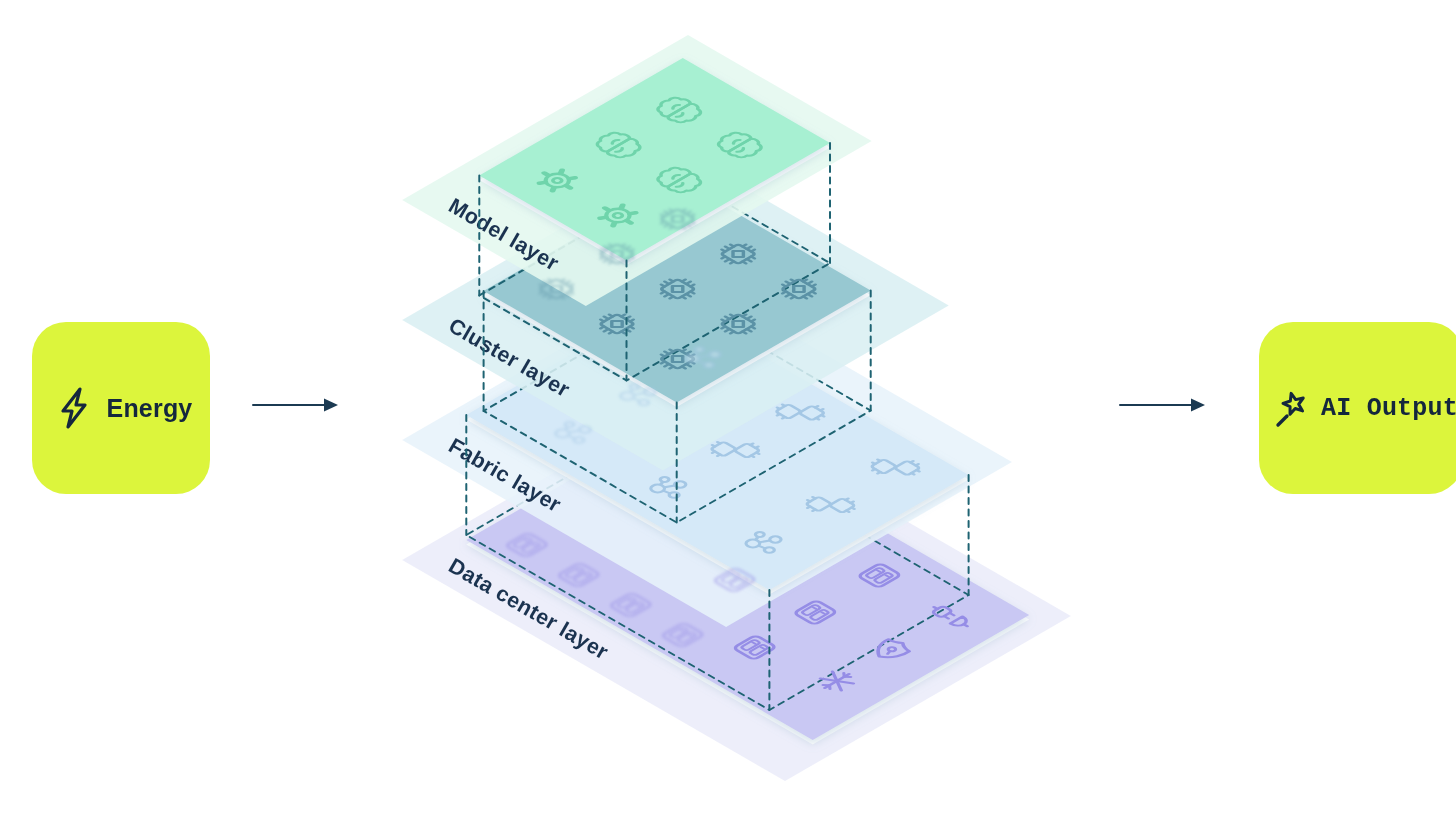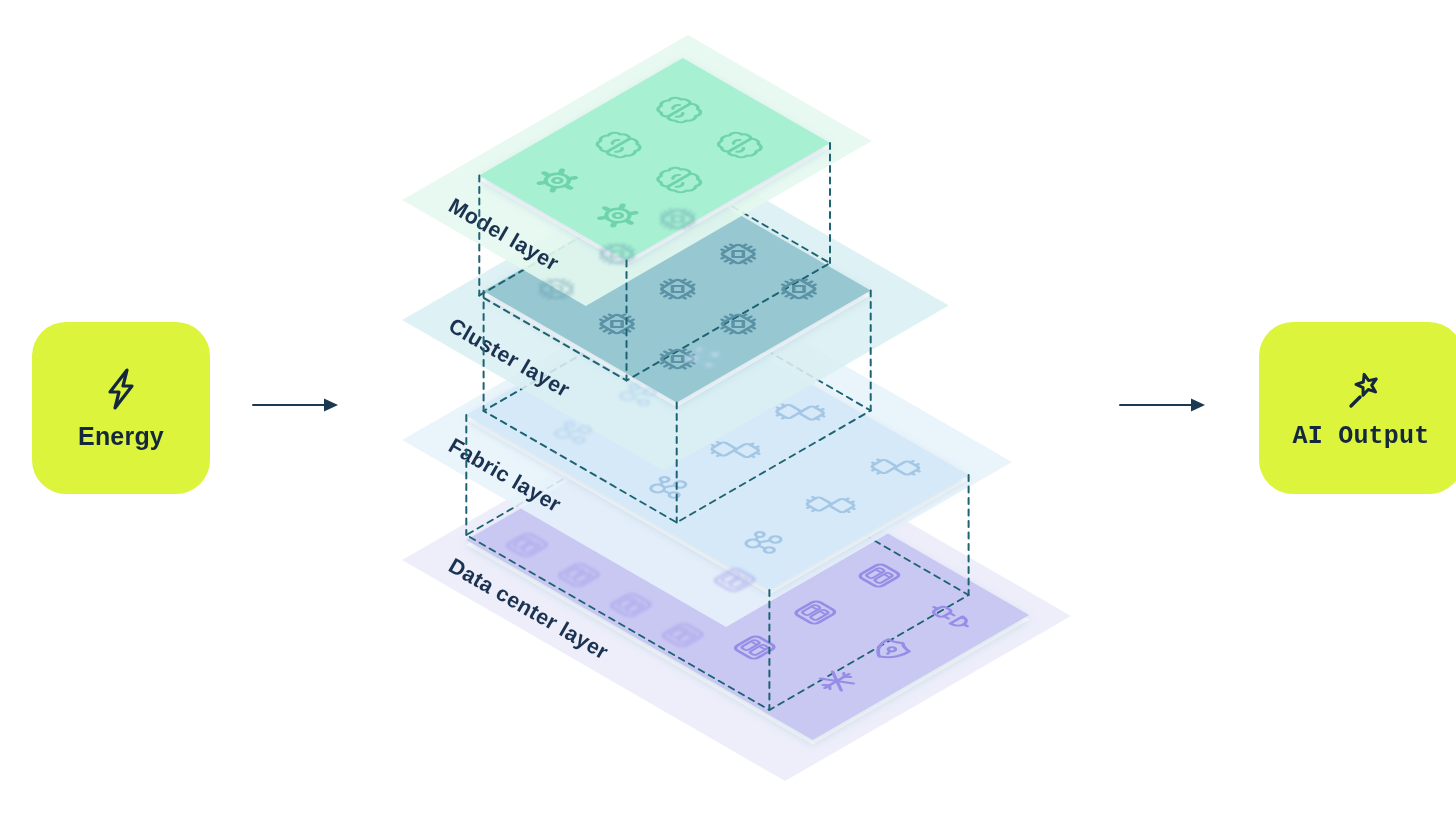--- a/index.html
+++ b/index.html
@@ -4,21 +4,21 @@
 <style>
   html,body{margin:0;padding:0;}
   body{
     width:1456px;height:824px;position:relative;overflow:hidden;
     background:#ffffff;
     font-family:"Liberation Sans", sans-serif;
   }
   .stage{position:absolute;left:0;top:0;width:1456px;height:824px;}
   .node{
     position:absolute;top:322px;width:178px;height:172px;border-radius:34px;
-    display:flex;flex-direction:column;align-items:center;justify-content:center;gap:9px;
+    display:flex;flex-direction:row;align-items:center;justify-content:center;gap:9px;
   }
   .node-label{font-size:25px;font-weight:700;letter-spacing:.2px;}
   .layer-label{
     font-size:21.5px;font-weight:600;letter-spacing:.4px;
   }
   svg text{font-family:"Liberation Sans", sans-serif;}
 </style>
 </head>
 <body>
 

